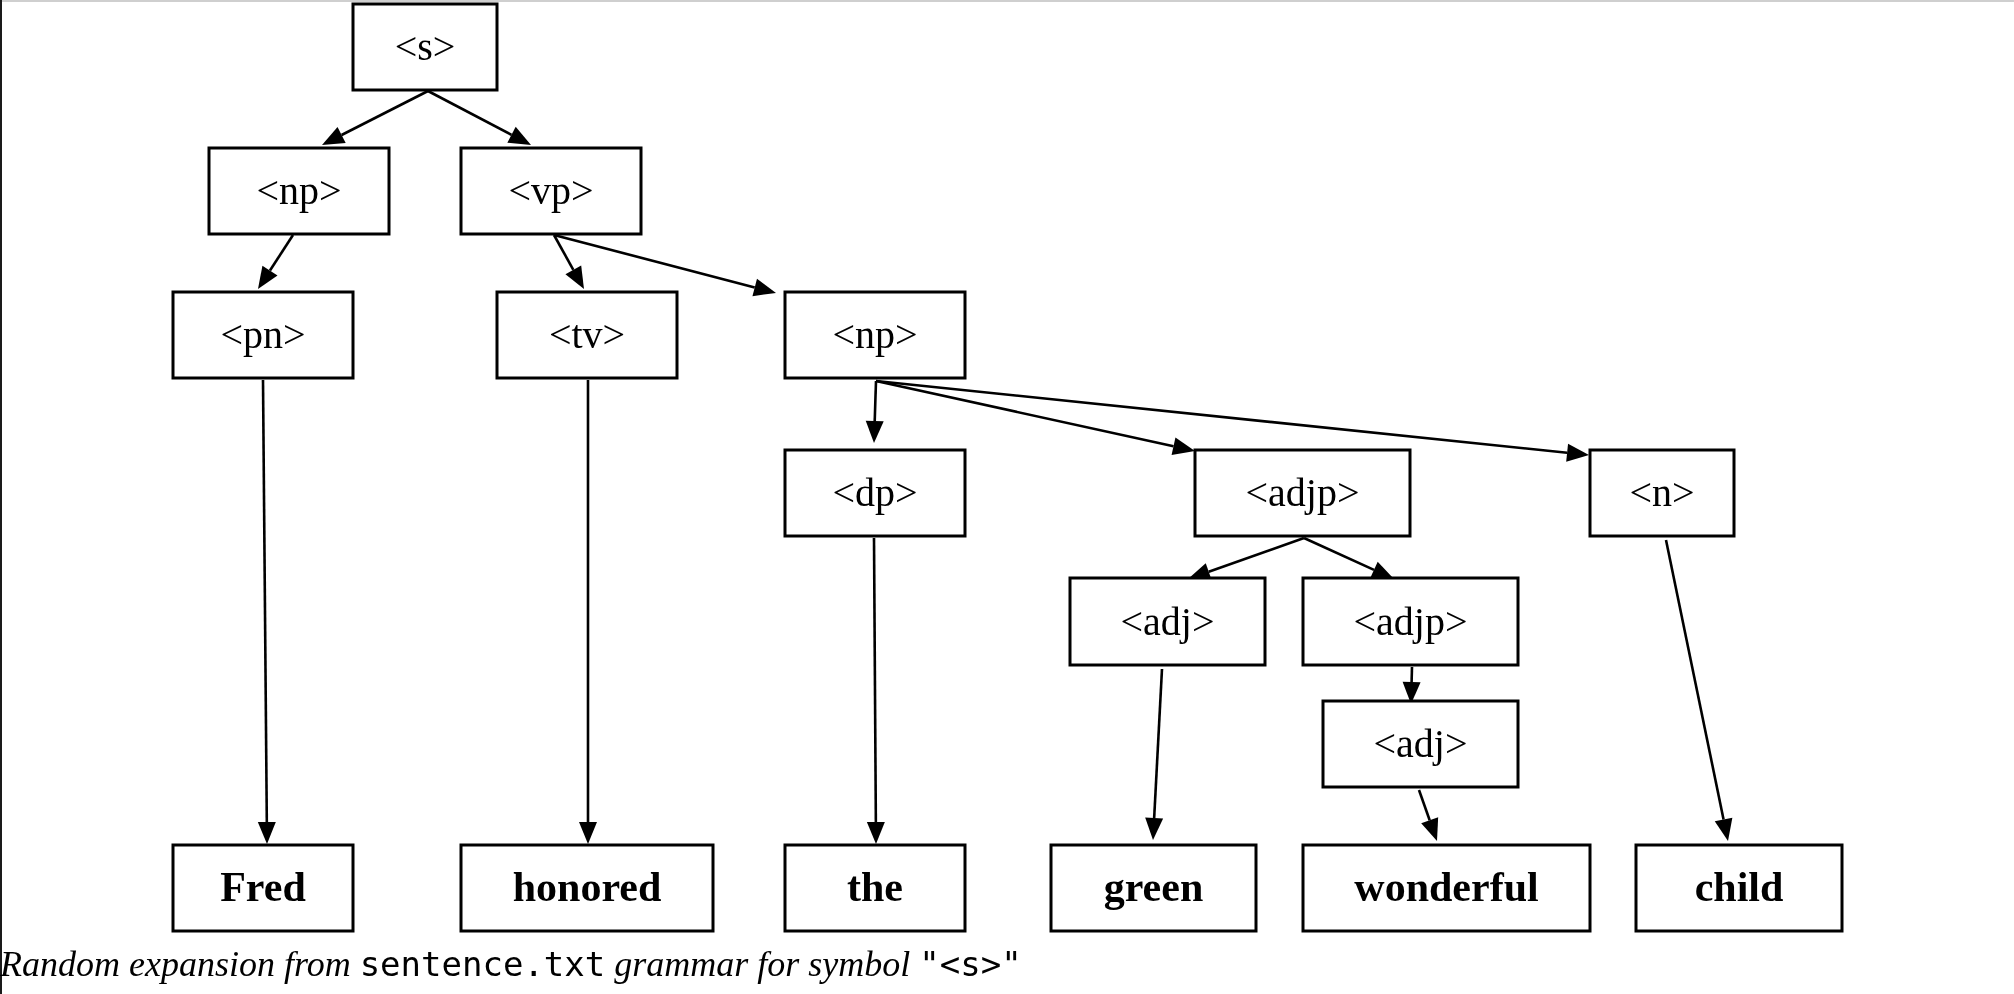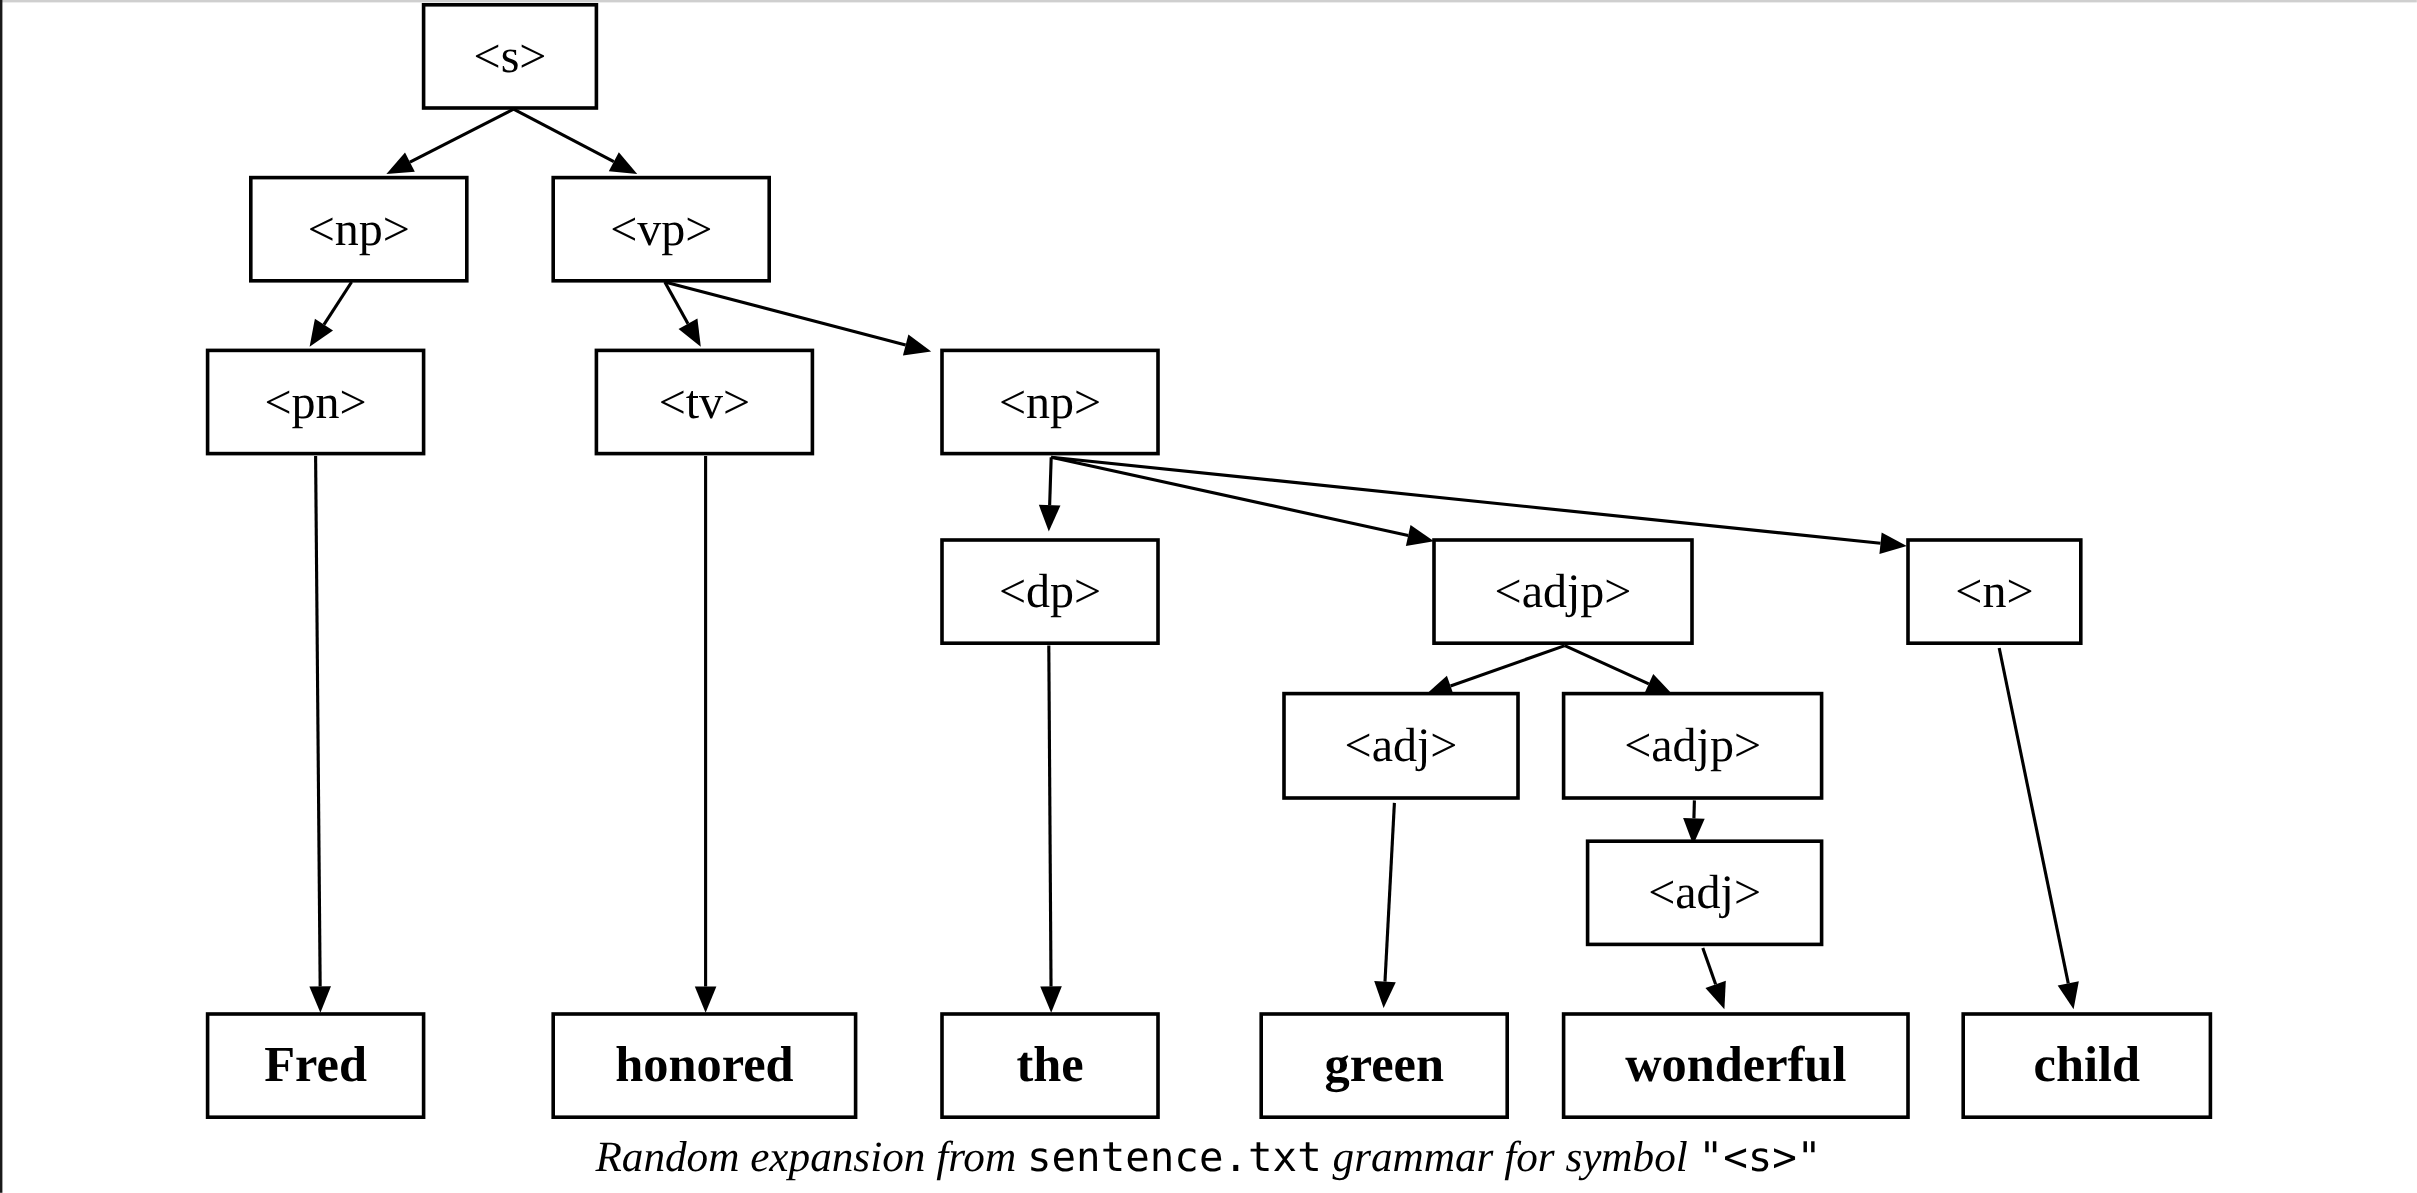--- a/index.html
+++ b/index.html
@@ -6,21 +6,21 @@
   body { width: 2014px; height: 994px; position: relative; overflow: hidden; }
   #frame-top { position: absolute; left: 0; top: 0; width: 2014px; height: 2px; background: #cfcfcf; }
   #frame-left { position: absolute; left: 0; top: 0; width: 2px; height: 994px; background: #1a1a1a; }
   #tree { position: absolute; left: 0; top: 0; width: 2014px; height: 994px; }
   .node-rect { fill: #ffffff; stroke: #000000; stroke-width: 3; }
   .node-label { font-family: "Liberation Serif", "DejaVu Serif", serif; font-size: 40px; fill: #000; }
   .leaf-label { font-family: "Liberation Serif", "DejaVu Serif", serif; font-size: 42px; font-weight: bold; fill: #000; }
   .edge { stroke: #000; stroke-width: 2.6; fill: none; }
   .arrowhead { fill: #000; }
   #caption {
-    position: absolute; left: 0; width: 2014px; top: 943px; text-align: center;
+    position: absolute; left: 0; width: 2014px; top: 943px; text-align: left;
     font-family: "Liberation Serif", "DejaVu Serif", serif; font-style: italic; font-size: 36px; color: #000;
     white-space: nowrap;
   }
   #caption .mono { font-family: "DejaVu Sans Mono", "Liberation Mono", monospace; font-style: normal; font-size: 34px; }
 </style>
 </head>
 <body>
 
 <div id="frame-top"></div>
 <div id="frame-left"></div>

